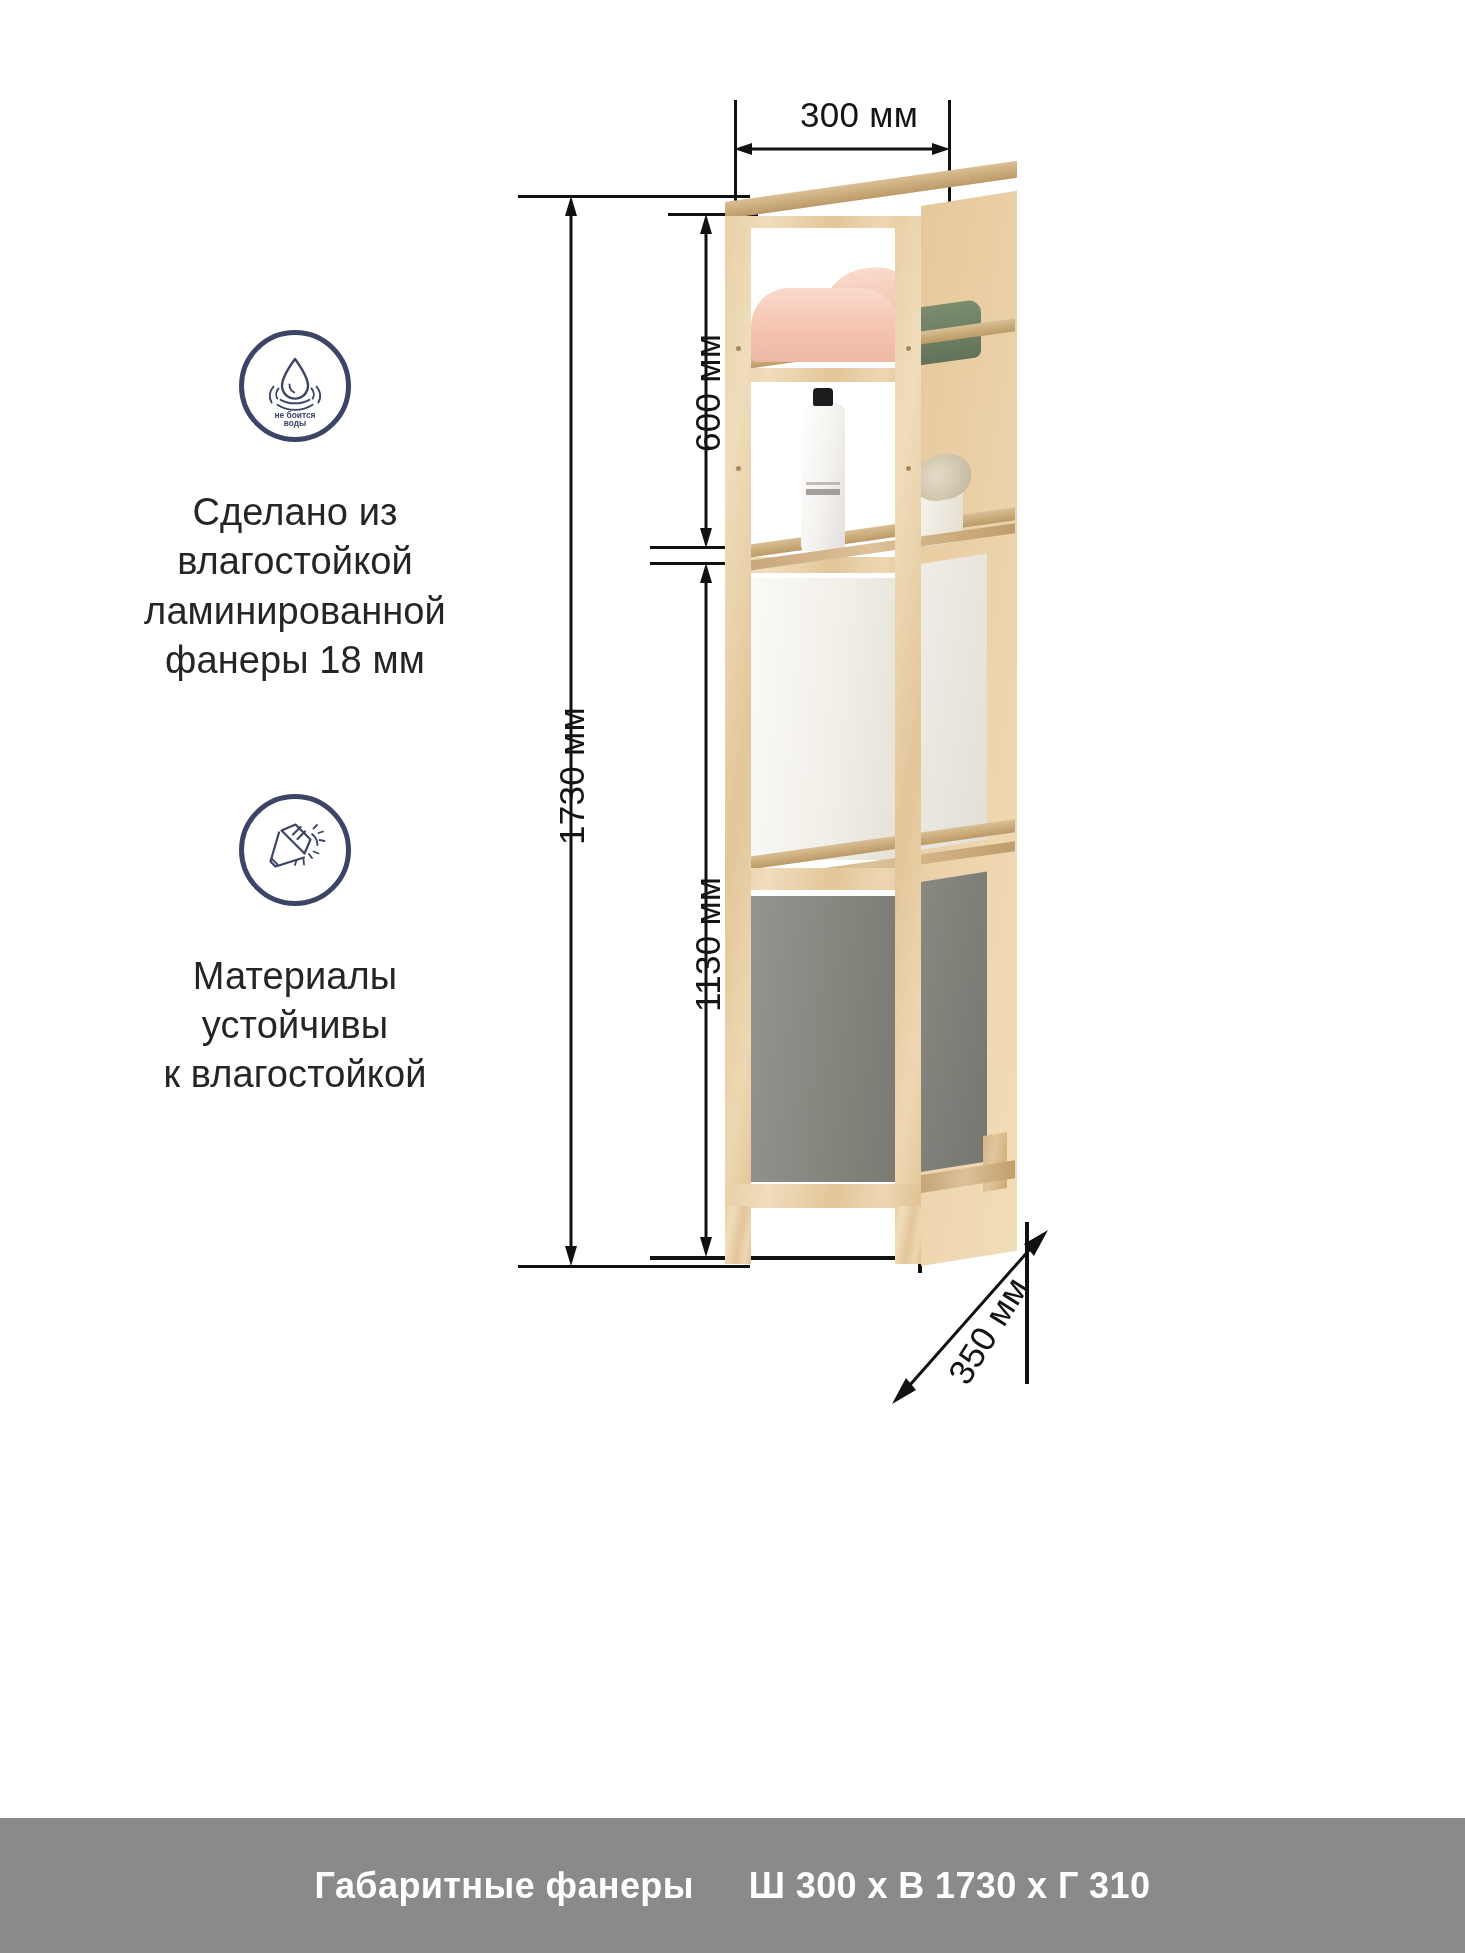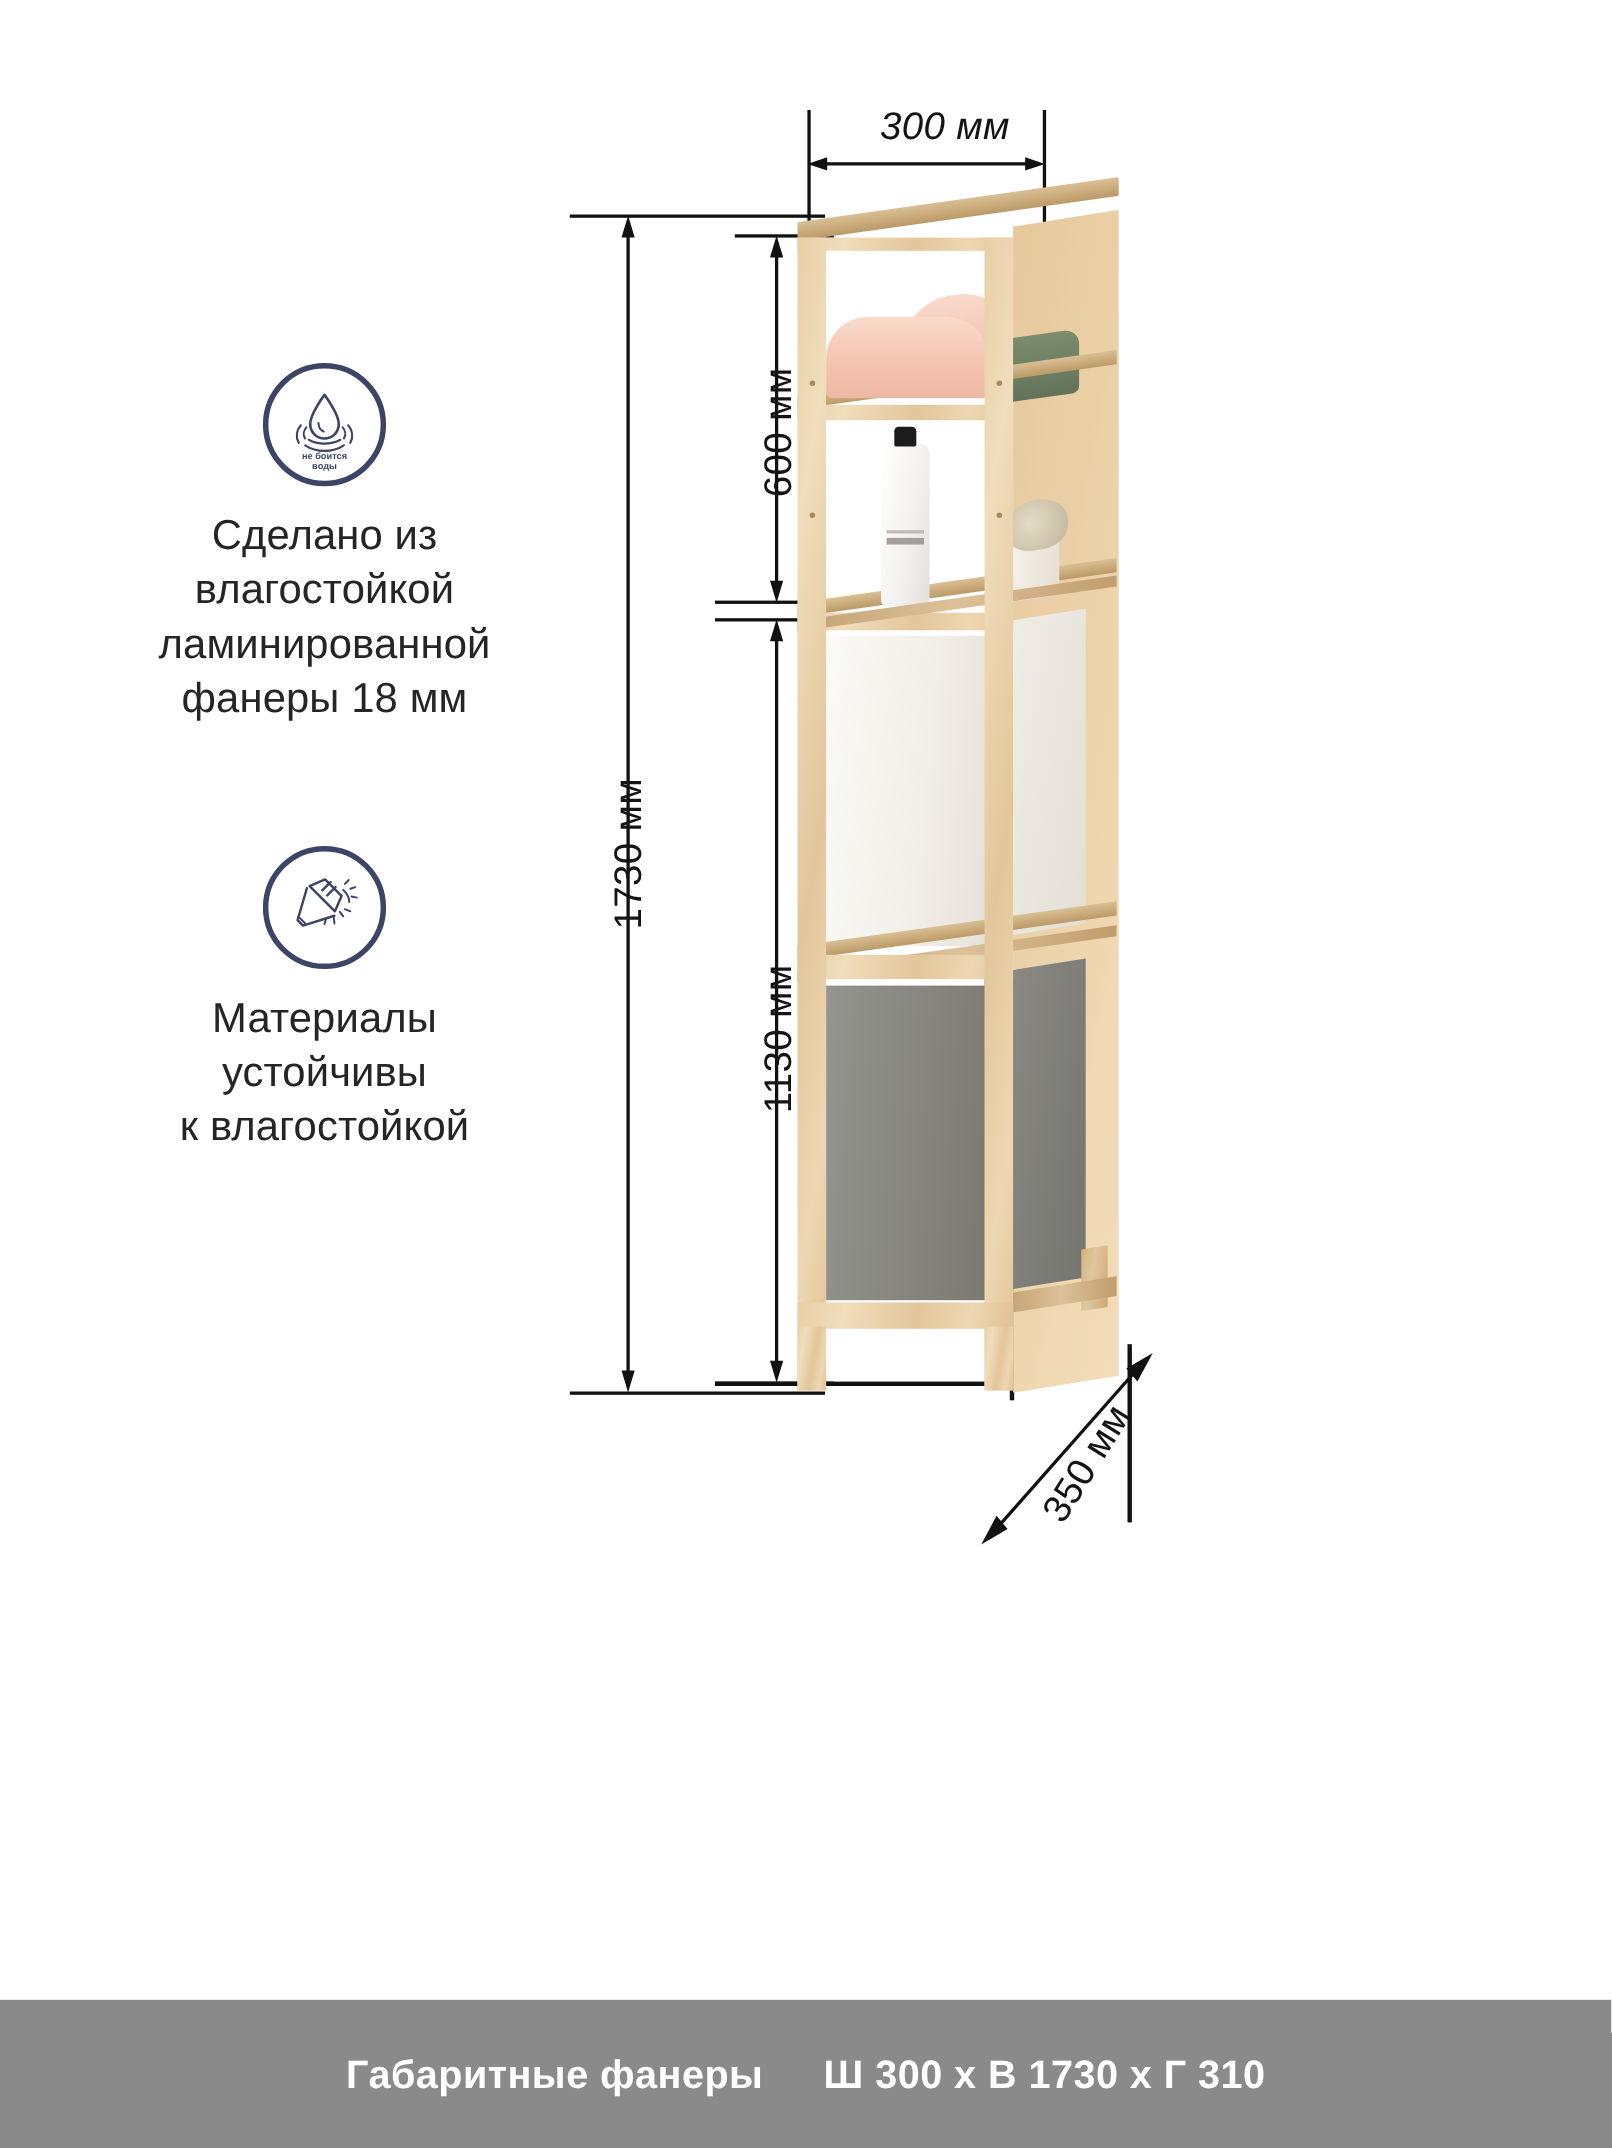--- a/index.html
+++ b/index.html
@@ -21,21 +21,21 @@
   .feature{display:flex;flex-direction:column;align-items:center;width:100%;}
   .feature + .feature{margin-top:108px;}
   .badge{
     width:112px;height:112px;border-radius:50%;
     border:5px solid #3c4566;background:#ffffff;
     display:flex;align-items:center;justify-content:center;
     box-sizing:border-box;
   }
   .badge svg{display:block;}
   .feature-text{
-    margin-top:21px;
+    margin-top:46px;
     font-size:38px;line-height:1.30;color:#252525;
     text-align:center;font-weight:400;letter-spacing:.1px;
     white-space:pre-line;
   }
 
   
   .diagram{position:absolute;left:520px;top:0;width:945px;height:1818px;}
 
   
   .exline{position:absolute;background:#111;}
@@ -214,21 +214,21 @@
                   transform:skewY(-9deg);z-index:4;"></div>
     </div>
 
     <div class="exline vline" style="left:214px;top:100px;height:112px;"></div>
     <div class="exline vline" style="left:428px;top:100px;height:112px;"></div>
     <svg style="position:absolute;left:214px;top:138px;width:216px;height:22px;">
       <line x1="8" y1="11" x2="208" y2="11" stroke="#111" stroke-width="3"></line>
       <polygon points="0,11 18,5 18,17" fill="#111"></polygon>
       <polygon points="216,11 198,5 198,17" fill="#111"></polygon>
     </svg>
-    <div class="dim" style="left:280px;top:95px;font-style:italic;">300 мм</div>
+    <div class="dim" style="left:280px;top:95px;">300 мм</div>
 
     <div class="exline hline" style="left:-2px;top:195px;width:232px;"></div>
     <div class="exline hline" style="left:-2px;top:1265px;width:232px;"></div>
     <svg style="position:absolute;left:40px;top:196px;width:22px;height:1070px;">
       <line x1="11" y1="8" x2="11" y2="1062" stroke="#111" stroke-width="3"></line>
       <polygon points="11,0 5,20 17,20" fill="#111"></polygon>
       <polygon points="11,1070 5,1050 17,1050" fill="#111"></polygon>
     </svg>
     <div class="dim vert" style="left:32px;top:845px;">1730 мм</div>
 

